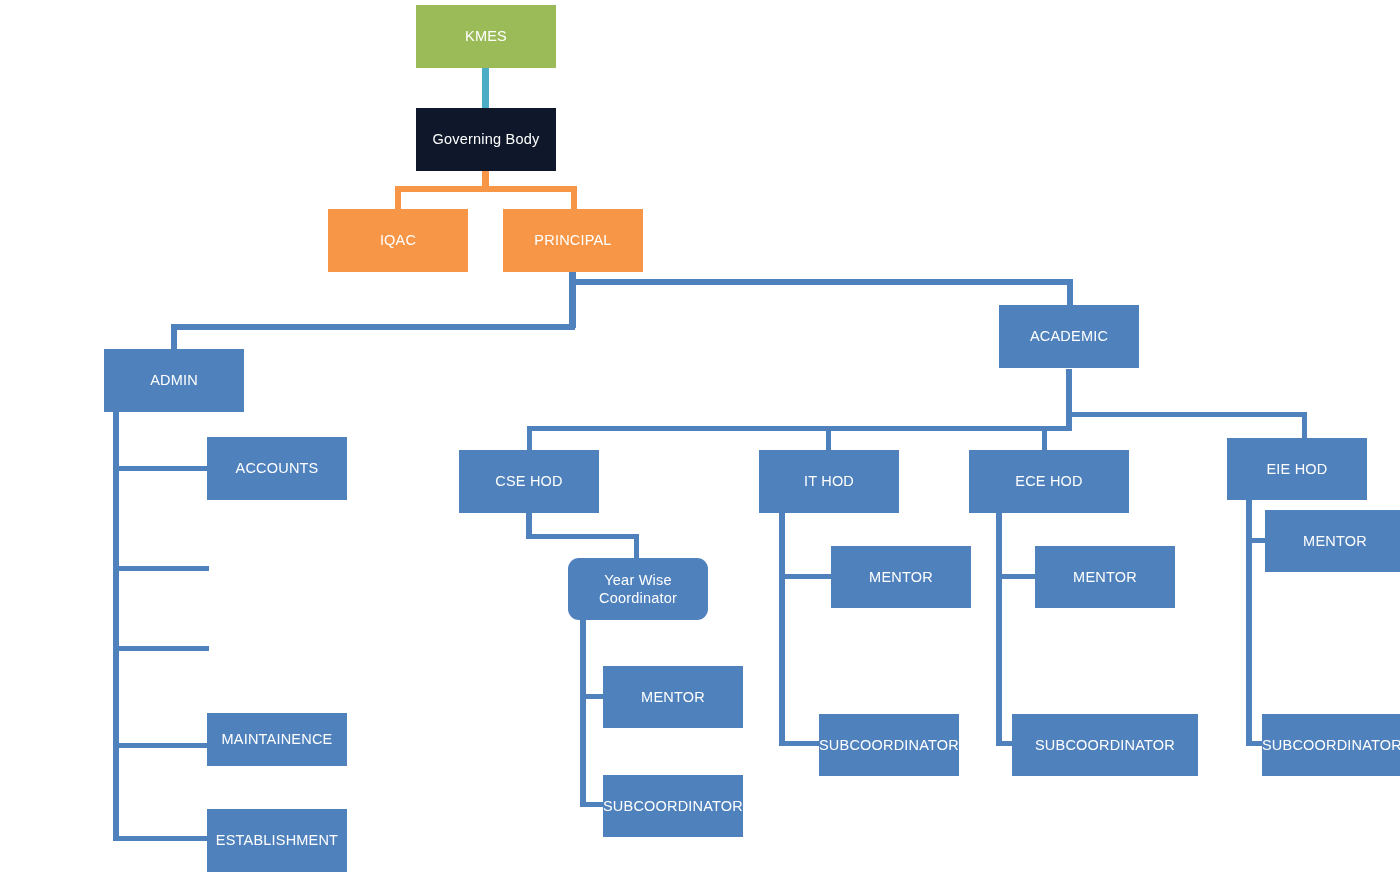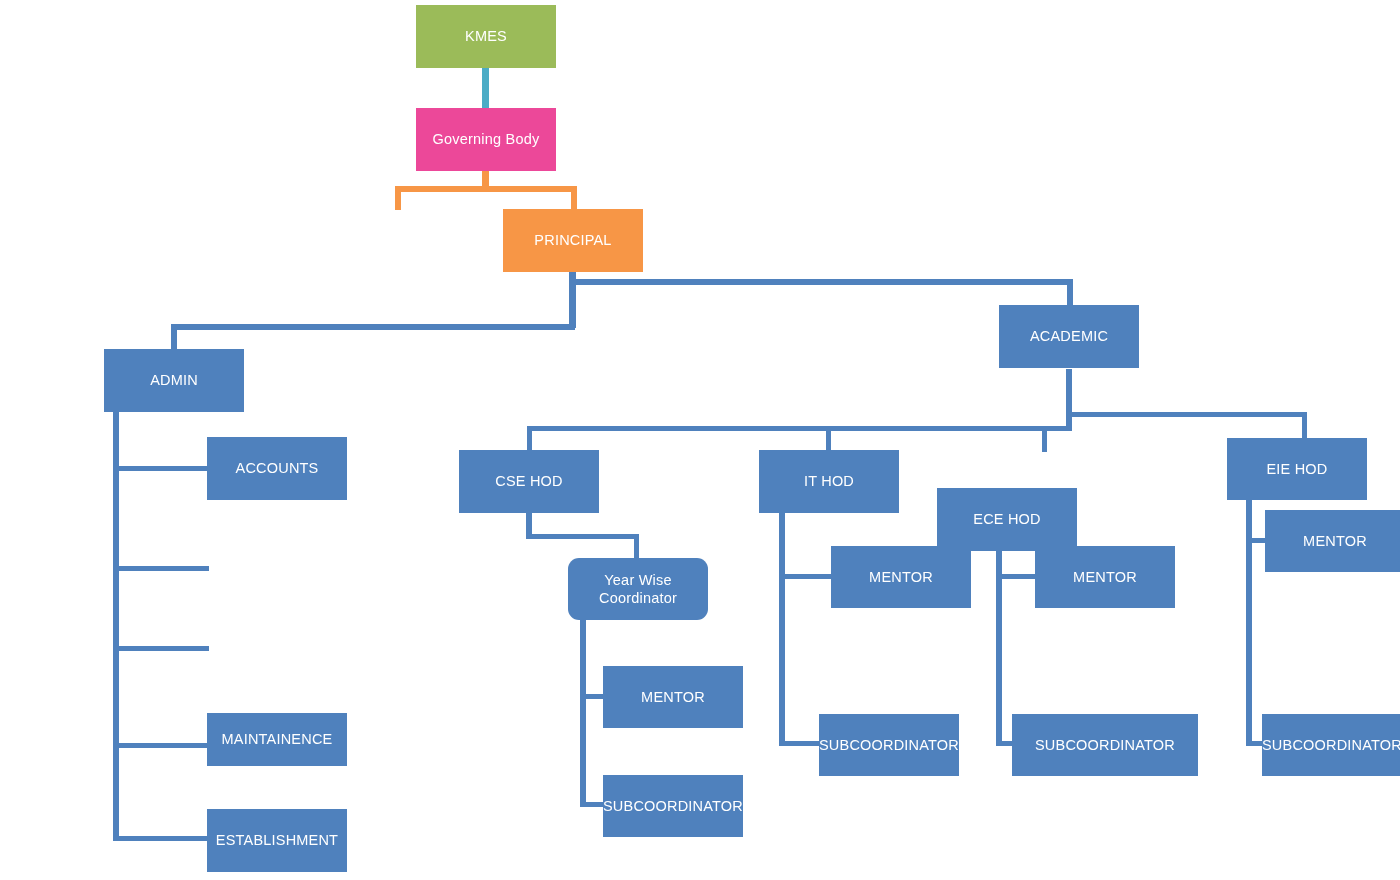--- a/index.html
+++ b/index.html
@@ -26,21 +26,21 @@
     color: #ffffff;
     font-size: 14.5px;
     font-weight: 400;
     line-height: 1.25;
     letter-spacing: 0.2px;
     padding: 2px 4px;
     z-index: 3;
     white-space: pre-line;
   }
   .node.green   { background: #9BBB59; }
-  .node.teal    { background: #ec4899; }
+  .node.teal    { background: #0f172a; }
   .node.orange  { background: #F79646; }
   .node.blue    { background: #4F81BD; }
 
   .conn {
     position: absolute;
     z-index: 1;
   }
   .conn.blue   { background: #4F81BD; }
   .conn.teal   { background: #4BACC6; }
   .conn.orange { background: #F79646; }
@@ -95,40 +95,41 @@
   <div class="conn blue" style="left:996px; top:741px; width:20px; height:5px;"></div>
 
   <div class="conn blue" style="left:1246px; top:500px; width:6px; height:245px;"></div>
   <div class="conn blue" style="left:1246px; top:538px; width:24px; height:5px;"></div>
   <div class="conn blue" style="left:1246px; top:741px; width:20px; height:5px;"></div>
 
   <div class="node green" style="left:416px; top:5px; width:140px; height:63px;">KMES</div>
 
   <div class="node teal" style="left:416px; top:108px; width:140px; height:63px;">Governing Body</div>
 
+  <div class="node orange" style="left:328px; top:209px; width:140px; height:63px;">IQAC</div>
 
   <div class="node orange" style="left:503px; top:209px; width:140px; height:63px;">PRINCIPAL</div>
 
   <div class="node blue" style="left:104px; top:349px; width:140px; height:63px;">ADMIN</div>
 
   <div class="node blue" style="left:999px; top:305px; width:140px; height:63px;">ACADEMIC</div>
 
   <div class="node blue" style="left:207px; top:437px; width:140px; height:63px;">ACCOUNTS</div>
 
 
 
   <div class="node blue" style="left:207px; top:713px; width:140px; height:53px;">MAINTAINENCE</div>
 
   <div class="node blue" style="left:207px; top:809px; width:140px; height:63px;">ESTABLISHMENT</div>
 
   <div class="node blue" style="left:459px; top:450px; width:140px; height:63px;">CSE HOD</div>
 
   <div class="node blue" style="left:759px; top:450px; width:140px; height:63px;">IT HOD</div>
 
-  <div class="node blue" style="left:937px; top:450px; width:140px; height:63px;margin-top:38px;">ECE HOD</div>
+  <div class="node blue" style="left:969px; top:450px; width:160px; height:63px;">ECE HOD</div>
 
   <div class="node blue" style="left:1227px; top:438px; width:140px; height:62px;">EIE HOD</div>
 
   <div class="node blue" style="left:568px; top:558px; width:140px; height:62px;border-radius:11px;">Year Wise
 Coordinator</div>
 
   <div class="node blue" style="left:603px; top:666px; width:140px; height:62px;">MENTOR</div>
 
   <div class="node blue" style="left:603px; top:775px; width:140px; height:62px;">SUBCOORDINATOR</div>
 

